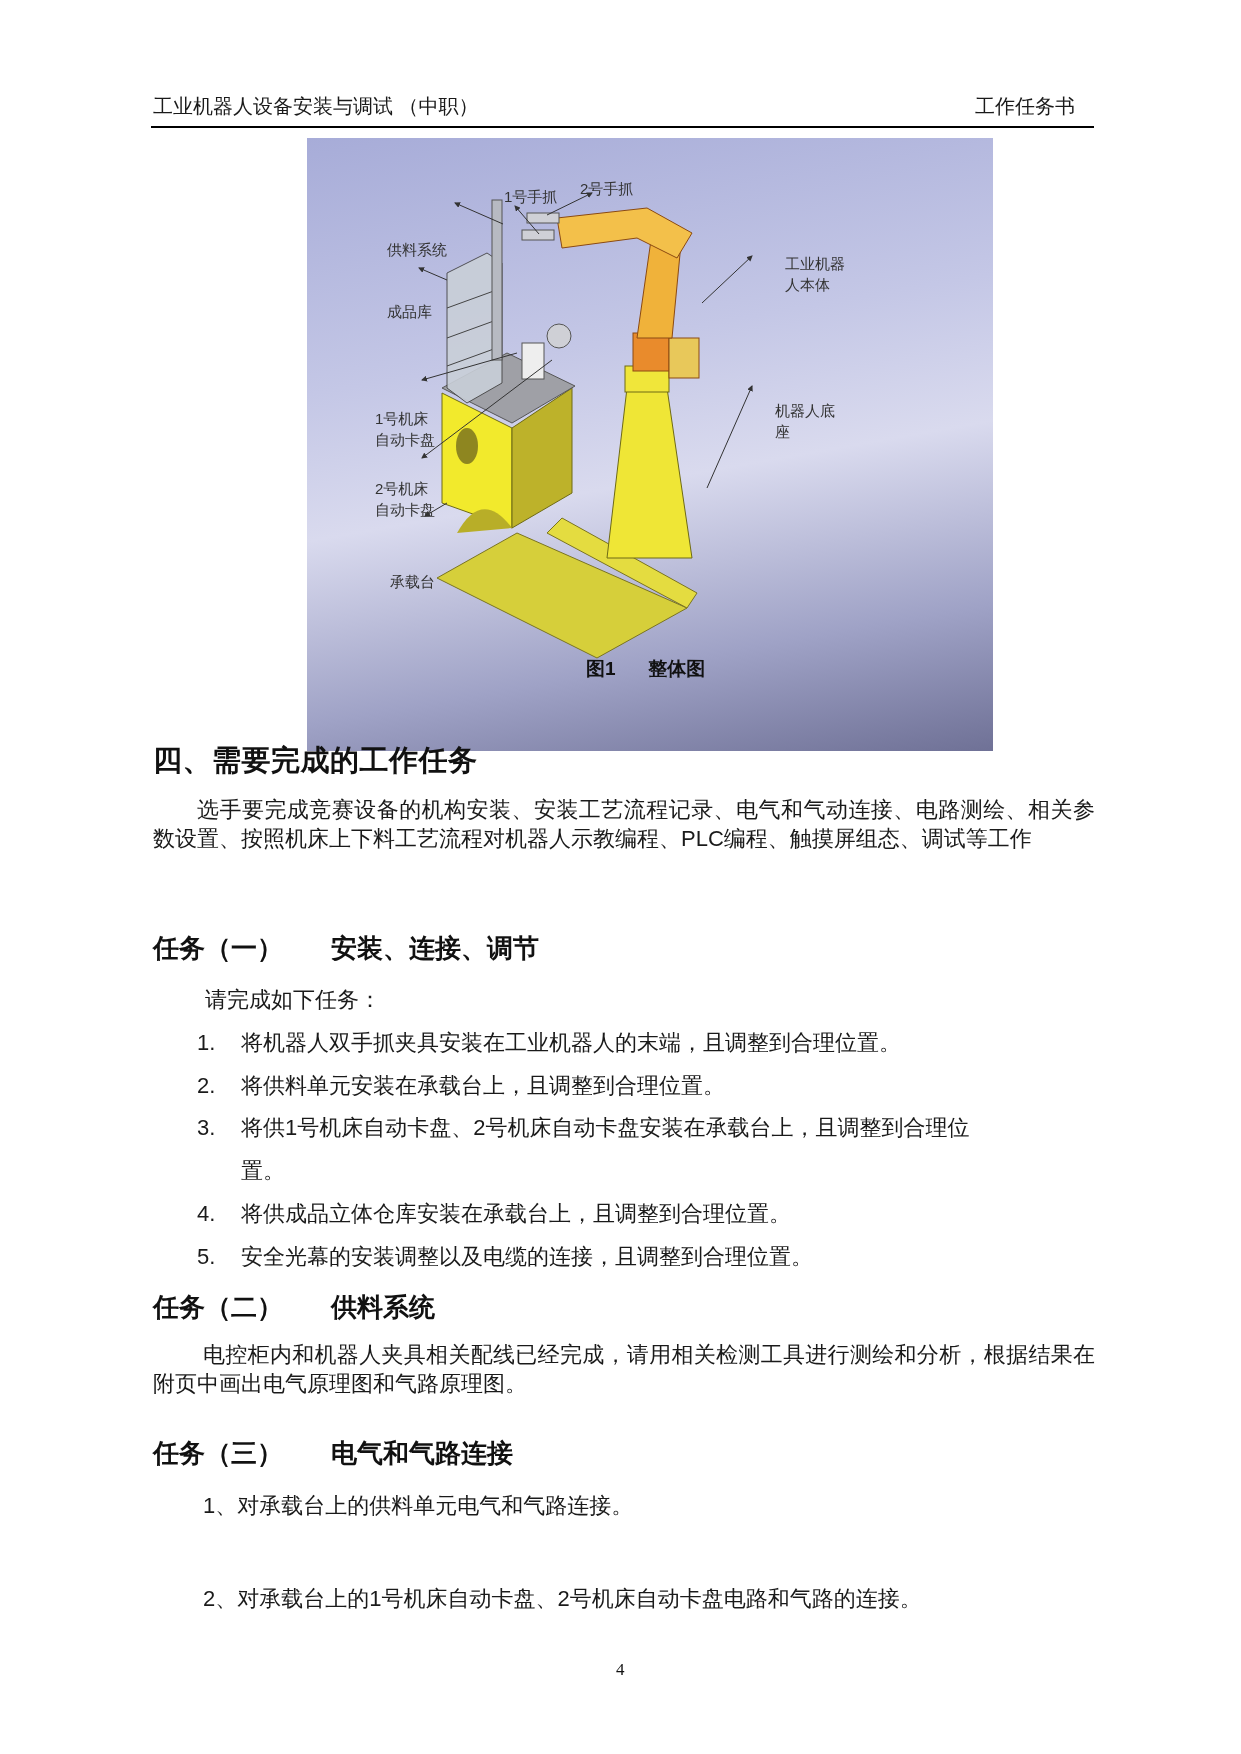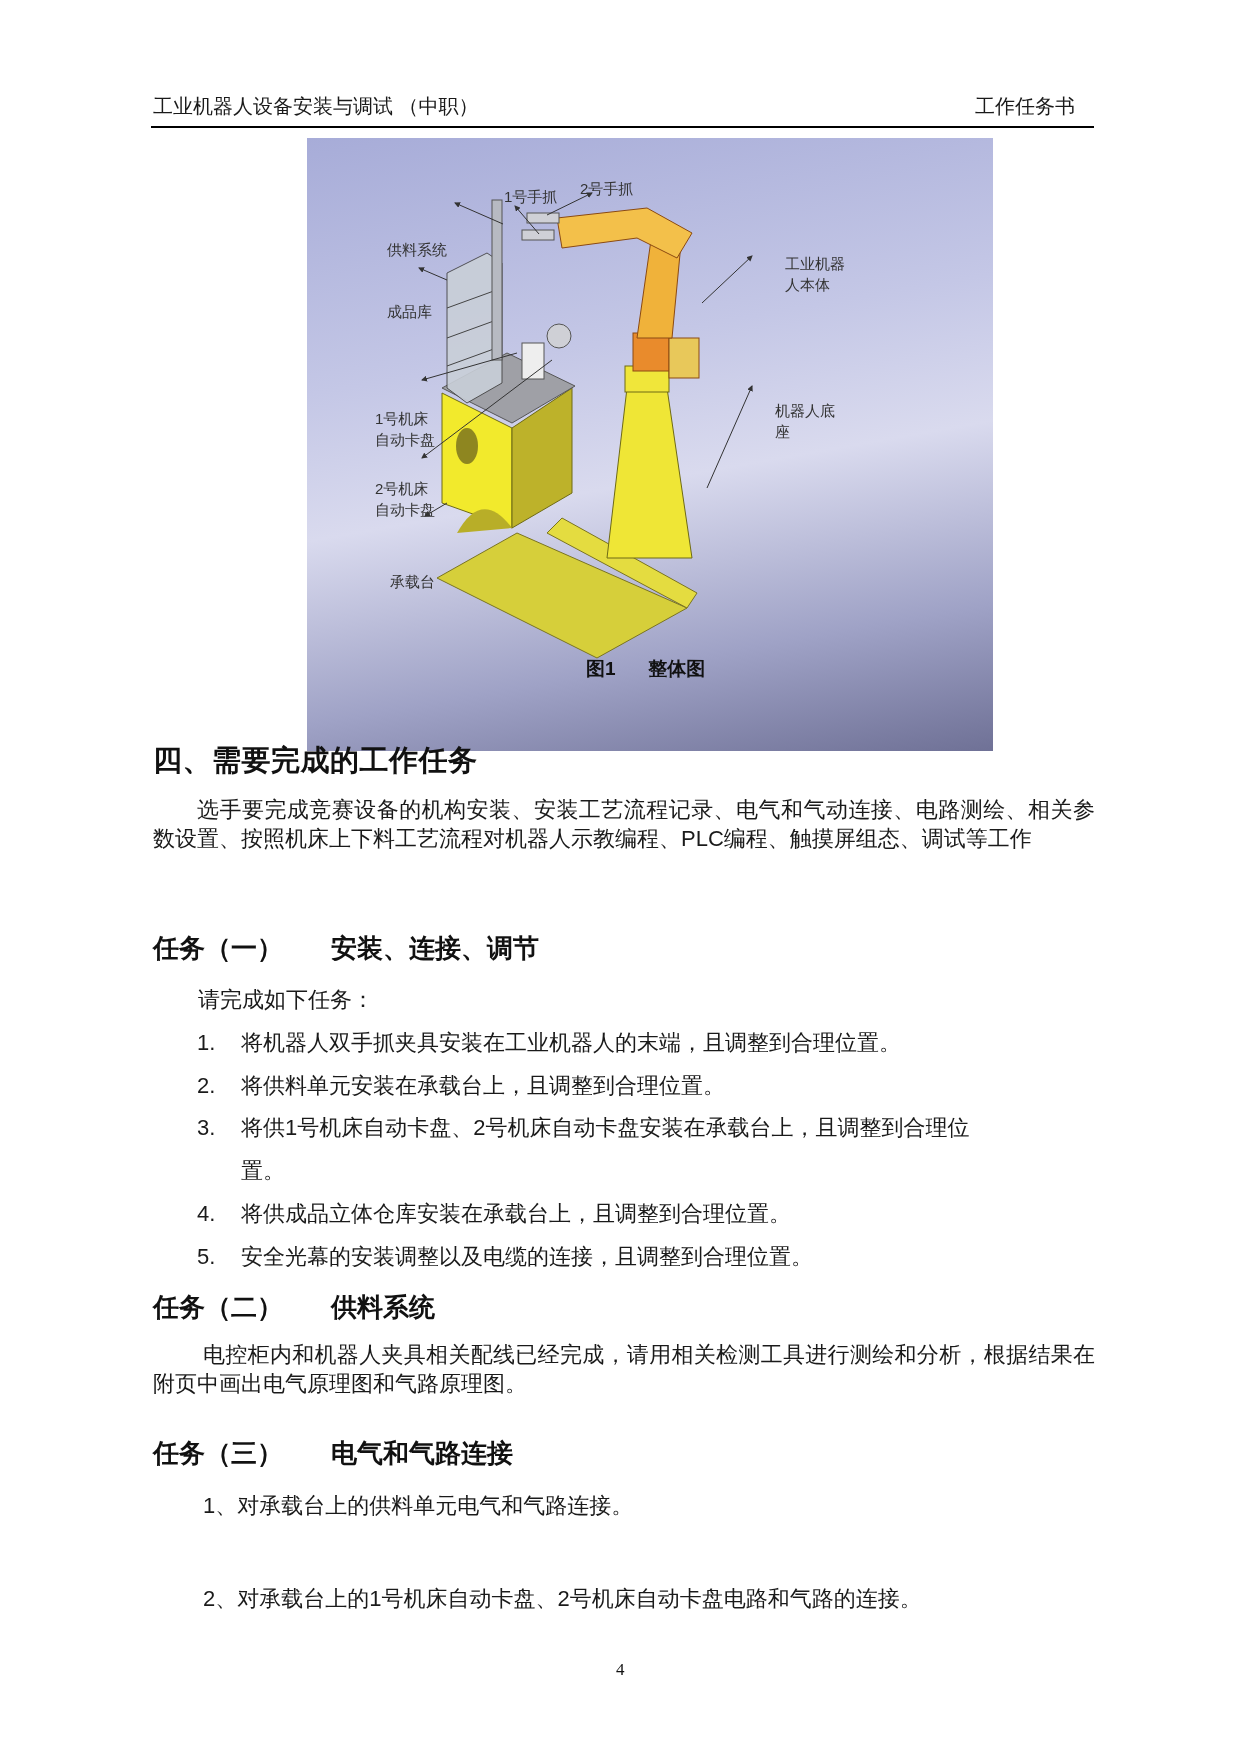--- a/index.html
+++ b/index.html
@@ -112,21 +112,21 @@
   <span style="width:22px"></span>
   <span>整体图</span>
 </div>
 
 <div class="abs h1">四、需要完成的工作任务</div>
 <div class="para indent" style="top:795px;">选手要完成竞赛设备的机构安装、安装工艺流程记录、电气和气动连接、电路测绘、相关参数设置、按照机床上下料工艺流程对机器人示教编程、PLC编程、触摸屏组态、调试等工作</div>
 
 <div class="abs h2" style="top:931px;">
   <span>任务（一）</span><span class="gap"></span><span>安装、连接、调节</span>
 </div>
-<div class="li" style="left:198px;top:985px;text-align:center;">请完成如下任务：</div>
+<div class="li" style="left:205px;top:985px;text-align:center;">请完成如下任务：</div>
 <div class="li" style="left:197px;top:1028px;">
   <span class="num">1.</span><span>将机器人双手抓夹具安装在工业机器人的末端，且调整到合理位置。</span>
 </div>
 <div class="li" style="left:197px;top:1071px;">
   <span class="num">2.</span><span>将供料单元安装在承载台上，且调整到合理位置。</span>
 </div>
 <div class="li" style="left:197px;top:1113px;">
   <span class="num">3.</span><span>将供1号机床自动卡盘、2号机床自动卡盘安装在承载台上，且调整到合理位</span>
 </div>
 <div class="li" style="left:241px;top:1156px;">置。</div>

